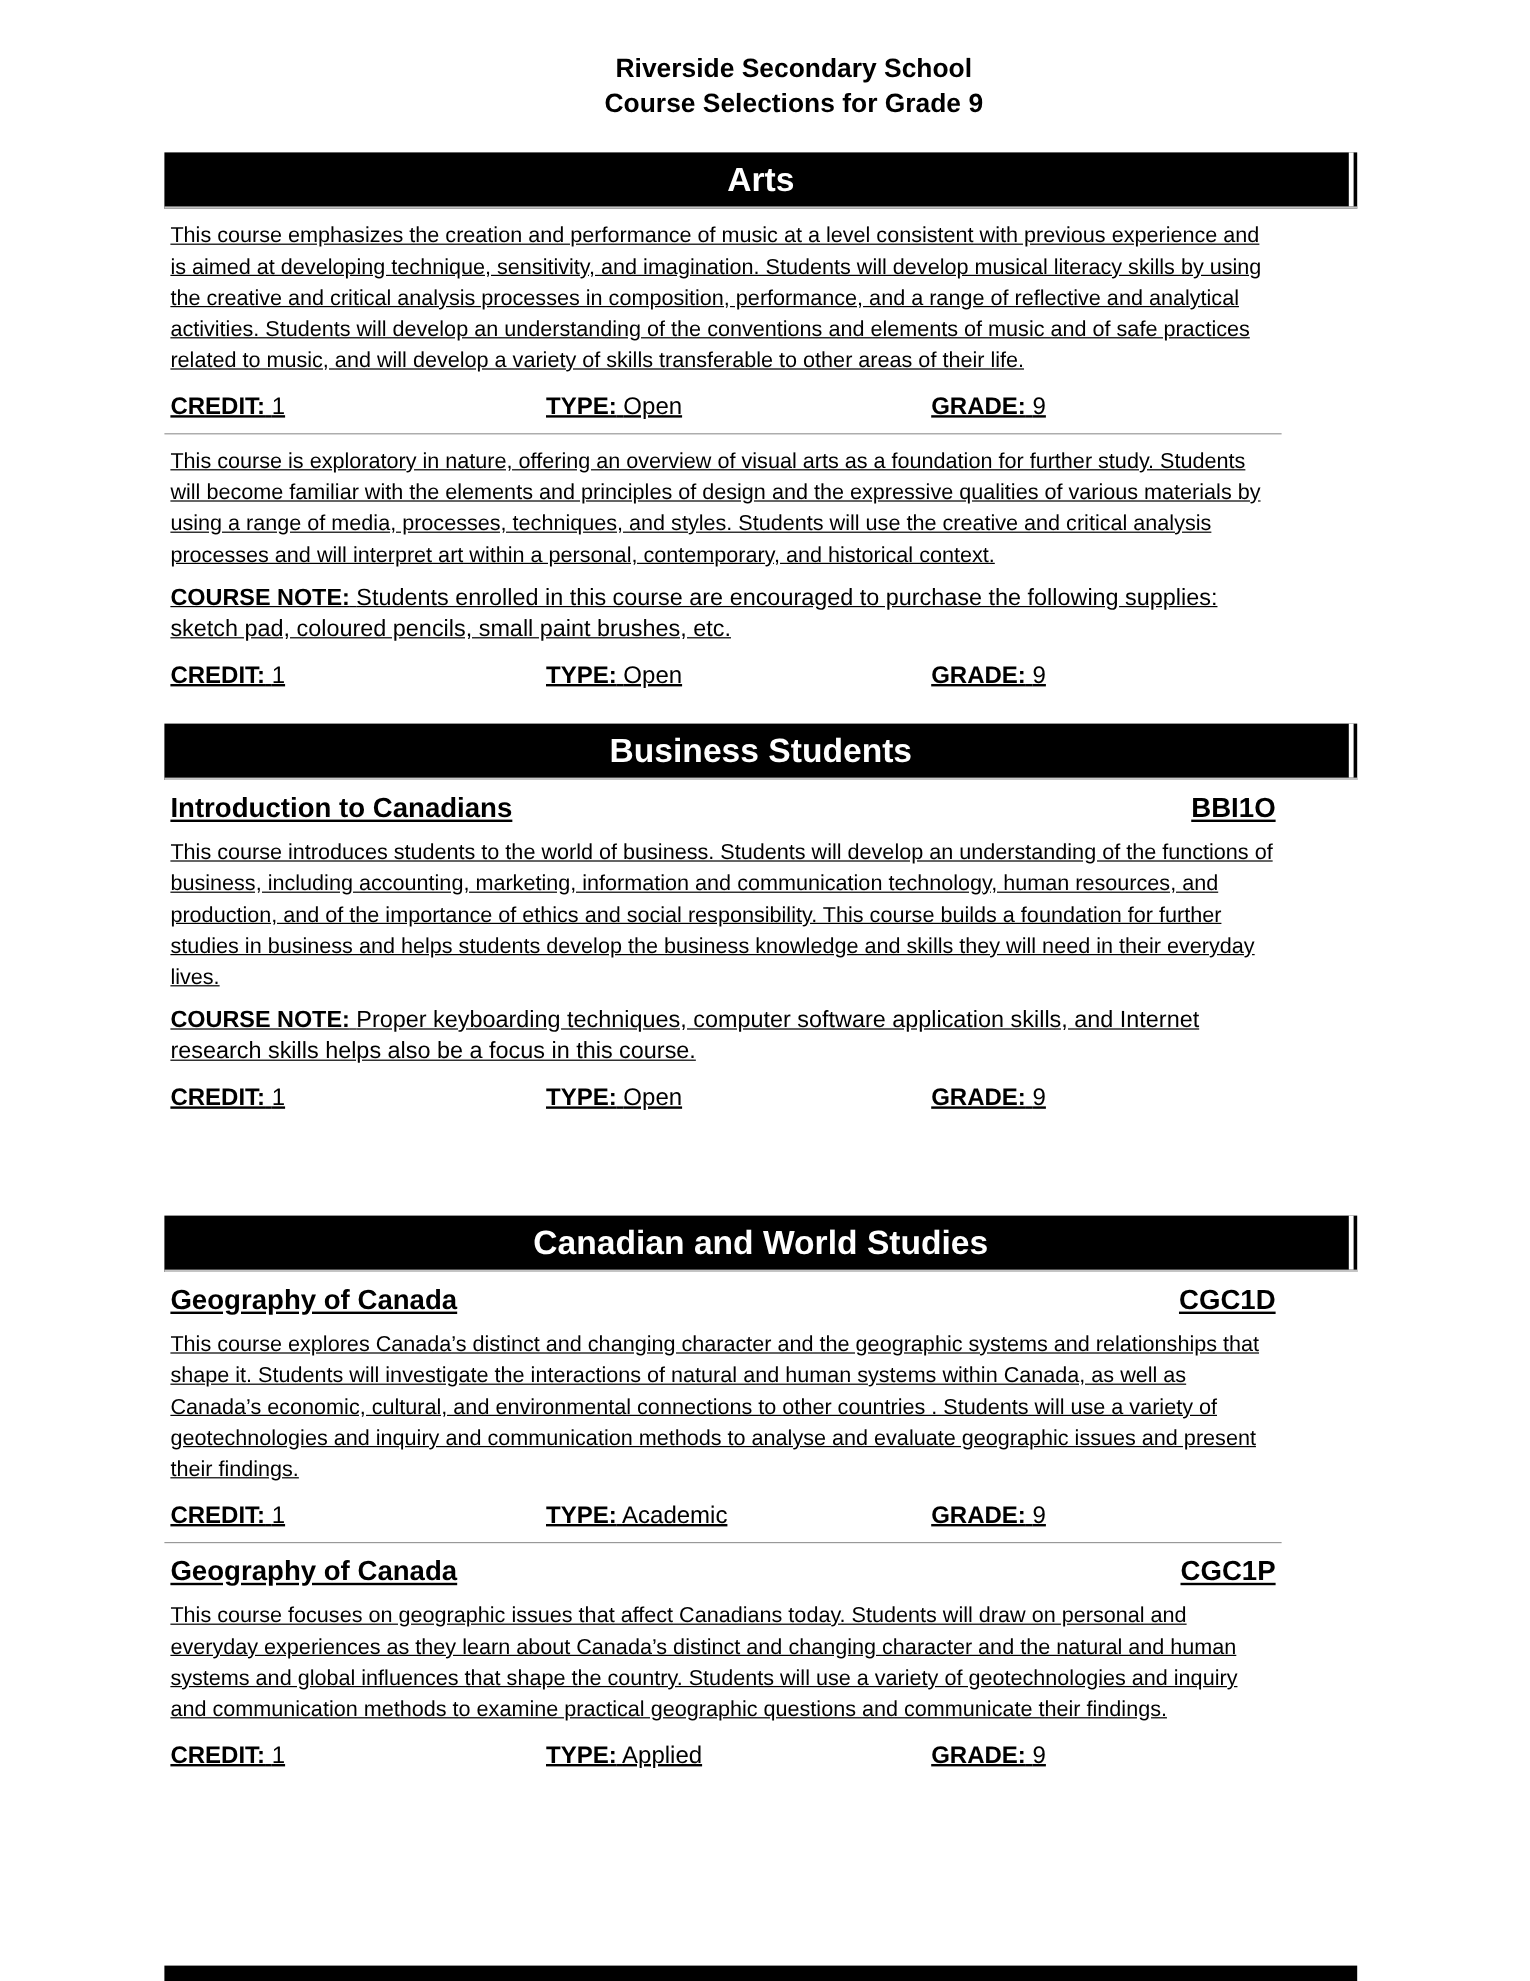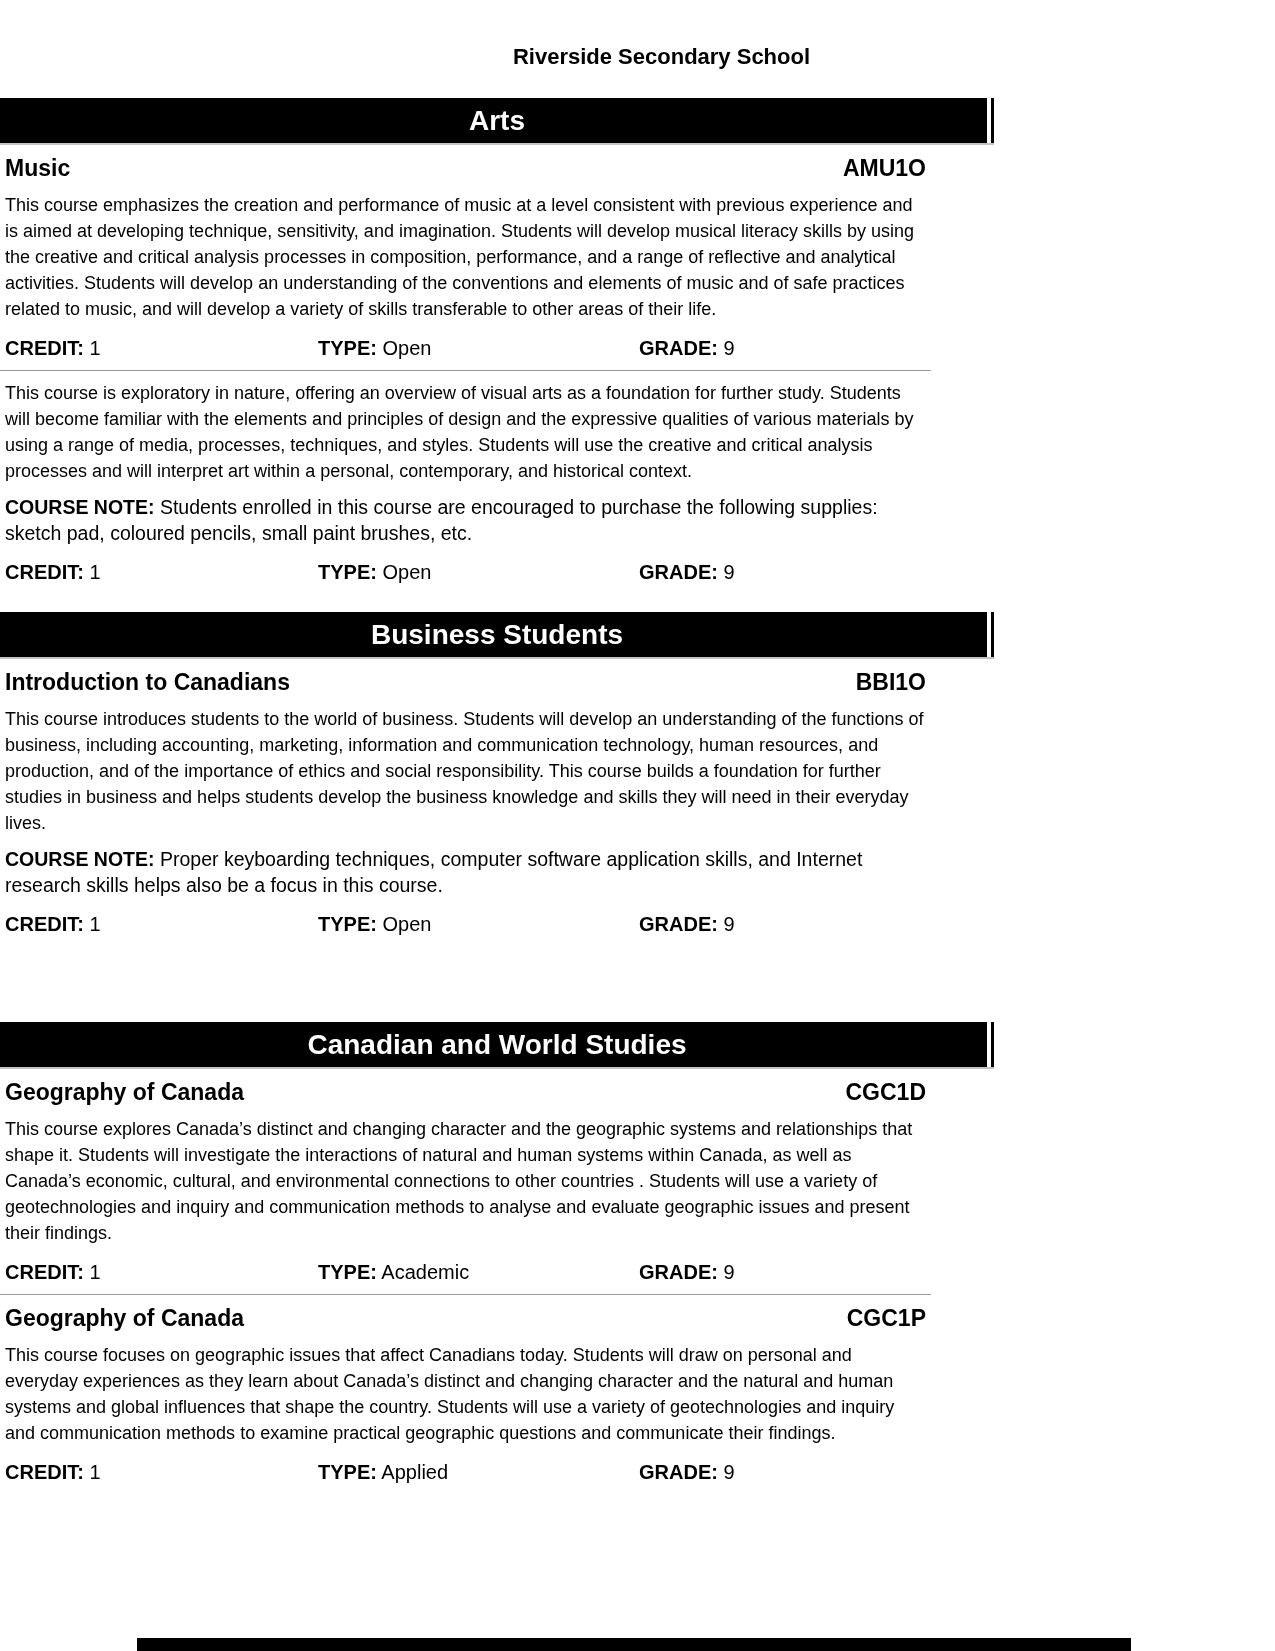--- a/index.html
+++ b/index.html
@@ -18,21 +18,23 @@
   }
   .page-header {
     padding-top: 42px;
     text-align: center;
     font-weight: bold;
     font-size: 22px;
     line-height: 29px;
     padding-left: 48px;
   }
   .content {
+    margin-left: 137px;
     width: 994px;
+    text-decoration: underline;
   }
   .banner {
     background: #000000;
     color: #ffffff;
     height: 45px;
     margin-top: 27px;
     display: flex;
     align-items: center;
     justify-content: center;
     font-weight: bold;
@@ -95,33 +97,30 @@
     width: 994px;
     height: 13px;
     background: #000000;
   }
 </style>
 </head>
 <body>
 
 <header class="page-header">
   <div>Riverside Secondary School</div>
+  <div>Course Selections for Grade 9</div>
 </header>
 
 <div class="content">
 
   <div class="banner">
     <span>Arts</span>
   </div>
 
   <div class="course">
-    <div class="course-head">
-      <span>Music</span>
-      <span>AMU1O</span>
-    </div>
     <p class="desc">This course emphasizes the creation and performance of music at a level consistent with previous experience and is aimed at developing technique, sensitivity, and imagination. Students will develop musical literacy skills by using the creative and critical analysis processes in composition, performance, and a range of reflective and analytical activities. Students will develop an understanding of the conventions and elements of music and of safe practices related to music, and will develop a variety of skills transferable to other areas of their life.</p>
     <div class="meta">
       <span><span class="bold">CREDIT:</span> <span>1</span></span>
       <span><span class="bold">TYPE:</span> <span>Open</span></span>
       <span><span class="bold">GRADE:</span> <span>9</span></span>
     </div>
   </div>
 
   <hr class="divider">
 

